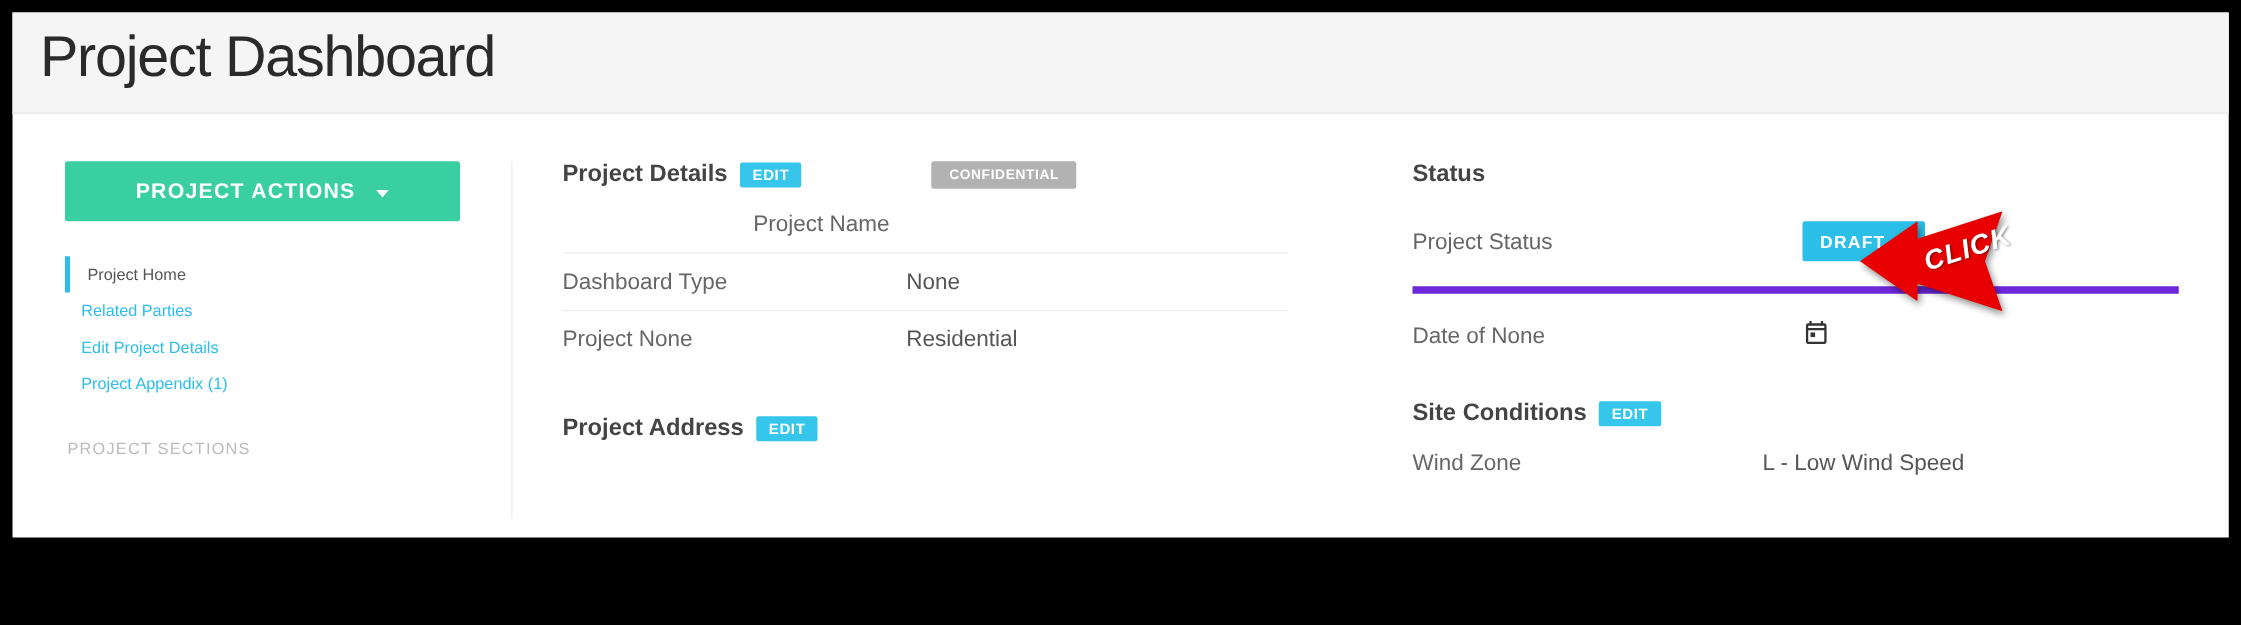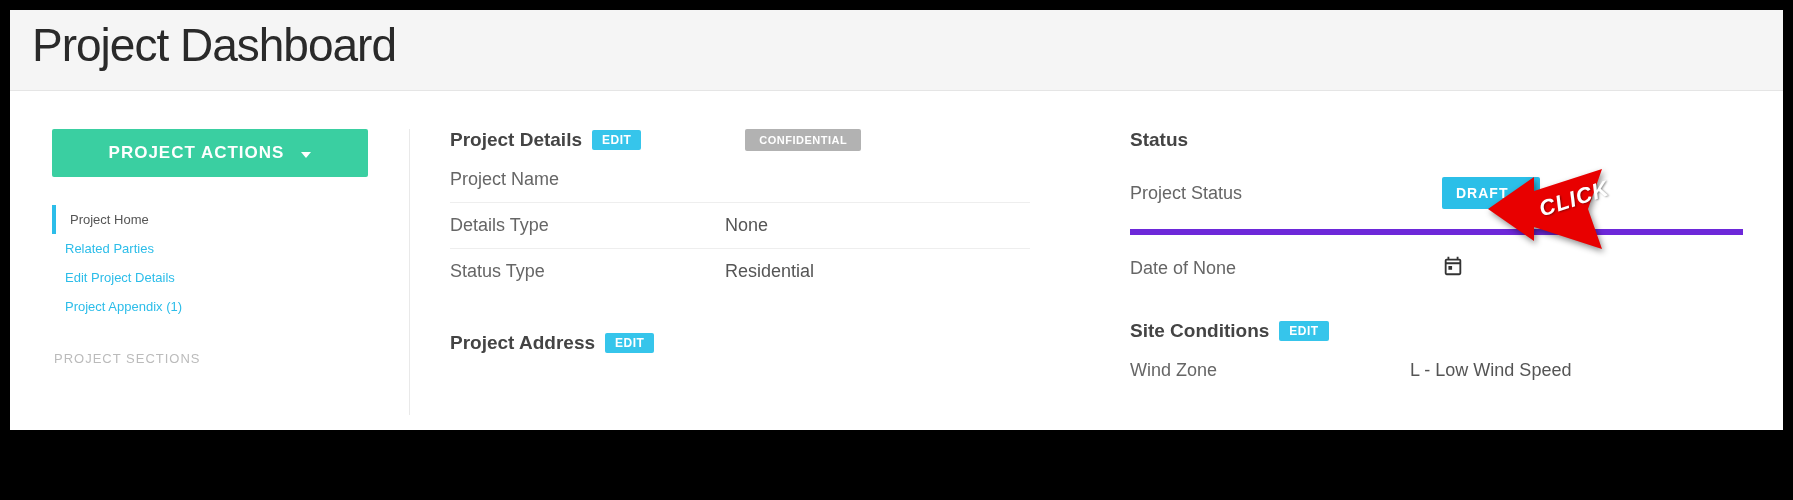--- a/index.html
+++ b/index.html
@@ -18,21 +18,21 @@
     .main { flex: 1; display: flex; padding: 0 40px; gap: 100px; }
     .col { flex: 1; }
     .col.left { flex: 0 0 580px; }
     .col.right { flex: 1; position: relative; }
     .section-header { display: flex; align-items: center; gap: 10px; margin-bottom: 6px; }
     .section-title { font-size: 19px; font-weight: 700; color: #444; }
     .pill { display: inline-block; font-size: 12px; font-weight: 700; padding: 3px 10px; border-radius: 2px; color: #fff; letter-spacing: 0.5px; }
     .pill-edit { background: #36c5eb; cursor: pointer; }
     .pill-conf { background: #b2b2b2; padding: 5px 14px; font-size: 11px; }
     .conf-wrap { margin-left: 94px; }
-    .kv-row { display: flex; padding: 12px 0; border-bottom: 1px solid #eee; font-size: 18px; color: #555; }
+    .kv-row { display: flex; padding: 12px 0; border-bottom: 1px solid #eee; font-size: 18px; color: #555; justify-content: center; }
     .kv-label { flex: 0 0 275px; color: #666; }
     .kv-value { flex: 1; color: #555; }
     .section-gap { height: 38px; }
     .status-row { display: flex; padding: 20px 0; border-bottom: 6px solid #6d28d9; font-size: 18px; color: #555; align-items: center; }
     .status-label { flex: 0 0 280px; color: #666; }
     .status-value { flex: 1; display: flex; align-items: center; padding-left: 32px; }
     .btn-draft { background: #2bbfe8; color: #fff; border: none; padding: 8px 14px; font-size: 14px; font-weight: 700; letter-spacing: 1px; display: flex; align-items: center; gap: 8px; cursor: pointer; border-radius: 2px; }
     .cal-icon svg { width: 22px; height: 22px; fill: #333; }
     .click-arrow { position: absolute; top: 40px; left: 358px; pointer-events: none; }
     .click-arrow svg { width: 120px; height: 80px; filter: drop-shadow(2px 3px 3px rgba(0,0,0,.45)); }
@@ -64,25 +64,25 @@
       <div class="col left">
         <div class="section-header">
           <span class="section-title">Project Details</span>
           <span class="pill pill-edit">EDIT</span>
           <span class="conf-wrap"><span class="pill pill-conf">CONFIDENTIAL</span></span>
         </div>
         <div class="kv-row">
           <div class="kv-label">Project Name</div>
         </div>
         <div class="kv-row">
-          <div class="kv-label">Details Type</div>
+          <div class="kv-label">Dashboard Type</div>
           <div class="kv-value">None</div>
         </div>
         <div class="kv-row" style="border-bottom:none;">
-          <div class="kv-label">Status Type</div>
+          <div class="kv-label">Project None</div>
           <div class="kv-value">Residential</div>
         </div>
         <div class="section-gap"></div>
         <div class="section-header">
           <span class="section-title">Project Address</span>
           <span class="pill pill-edit">EDIT</span>
         </div>
       </div>
 
       <div class="col right">

